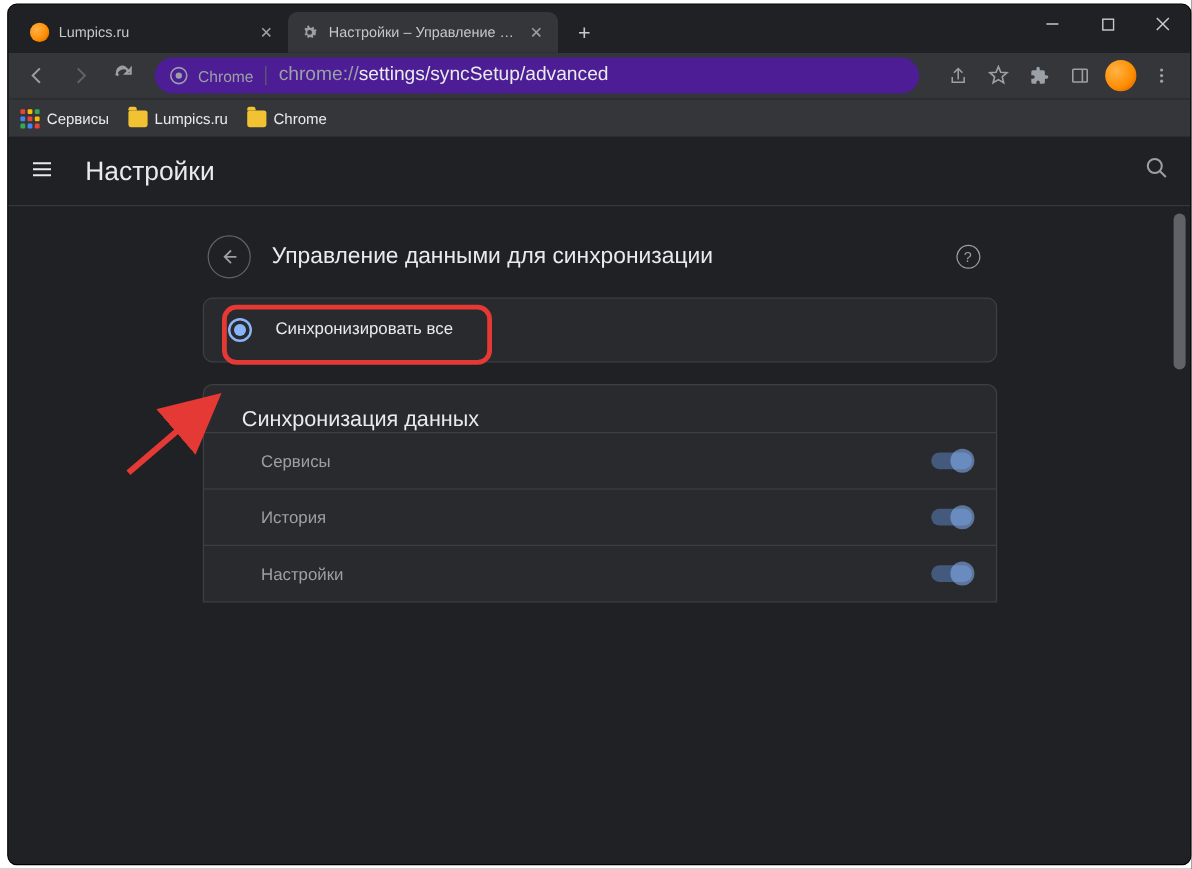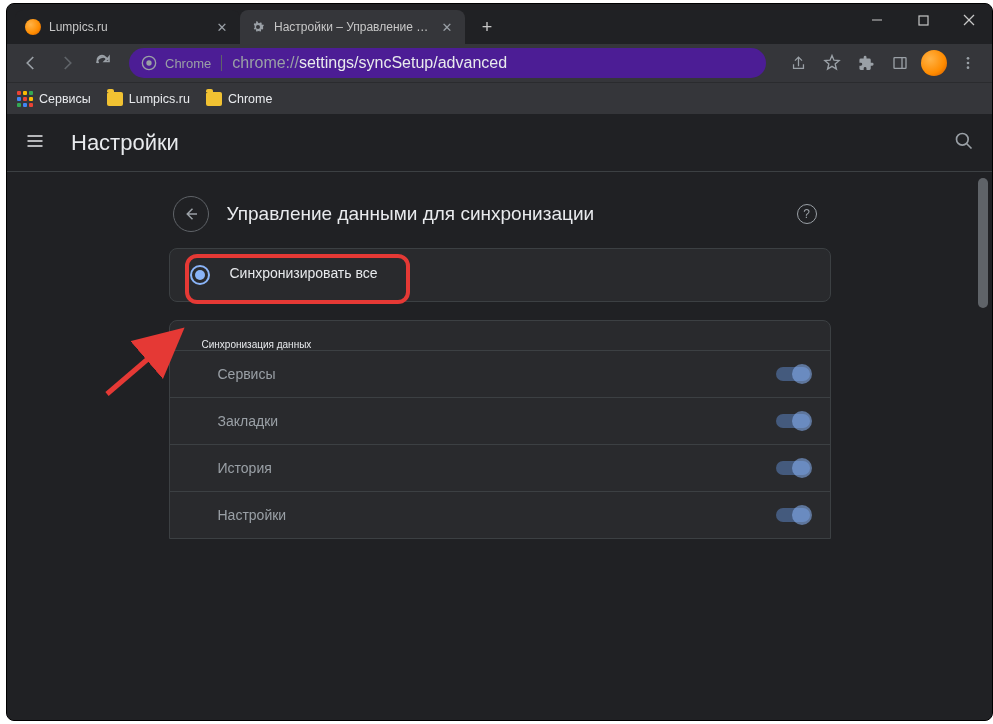--- a/index.html
+++ b/index.html
@@ -60,21 +60,21 @@
 
 .card { background:#292a2d; border:1px solid #3c4043; border-radius:8px; margin-bottom:18px; }
 .radio-row { display:flex; align-items:flex-start; padding:16px 20px; gap:20px; cursor:pointer; }
 .radio-row + .radio-row { border-top:1px solid #3c4043; }
 .radio { width:20px; height:20px; border:2px solid #9aa0a6; border-radius:50%; position:relative; flex-shrink:0; }
 .radio.selected { border-color:#8ab4f8; }
 .radio.selected:after { content:''; position:absolute; top:3px; left:3px; width:10px; height:10px; background:#8ab4f8; border-radius:50%; }
 .radio-label { color:#e8eaed; font-size:14px; }
 .highlight-box { position:absolute; border:4px solid #e53935; border-radius:12px; pointer-events:none; }
 
-.section-title { color:#e8eaed; font-size:10px; font-weight:500; padding:18px 32px 0; }
+.section-title { color:#e8eaed; font-size:18px; font-weight:500; padding:18px 32px 0; }
 .toggle-row { display:flex; align-items:center; justify-content:space-between; padding:15px 20px 15px 48px; border-top:1px solid #3c4043; }
 .toggle-row:first-of-type{ border-top:none; margin-top:8px;}
 .toggle-label { color:#9aa0a6; font-size:14px; }
 .toggle { width:34px; height:14px; background:#445a7d; border-radius:7px; position:relative; }
 .toggle:after { content:''; position:absolute; right:-2px; top:-3px; width:20px; height:20px; background:#8ab4f8; border-radius:50%; opacity:0.55; }
 
 
 .arrow-ann { position:absolute; pointer-events:none; }
 </style>
 </head>
@@ -238,24 +238,20 @@
         </div>
       </div>
 
       <div class="card" style="border-bottom-left-radius:0;border-bottom-right-radius:0;">
         <div class="section-title">Синхронизация данных</div>
         <div class="toggle-row">
             <span class="toggle-label">Сервисы</span>
             <div class="toggle"></div>
           </div>
         <div class="toggle-row">
-            <span class="toggle-label">Закладки</span>
-            <div class="toggle"></div>
-          </div>
-        <div class="toggle-row">
             <span class="toggle-label">История</span>
             <div class="toggle"></div>
           </div>
         <div class="toggle-row">
             <span class="toggle-label">Настройки</span>
             <div class="toggle"></div>
           </div>
       </div>
     </div>
   </div>

